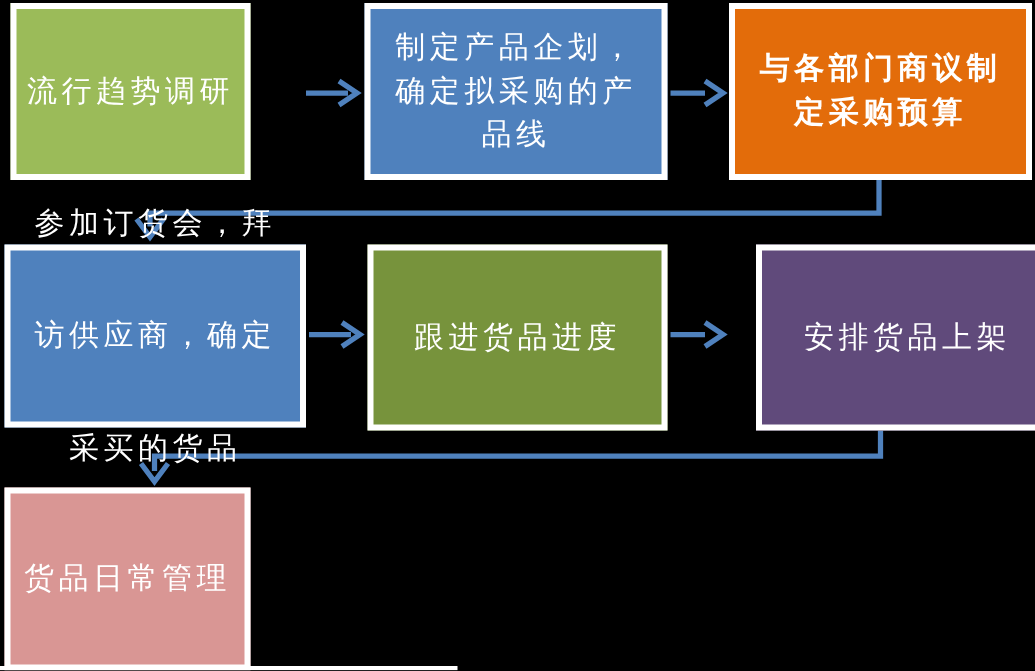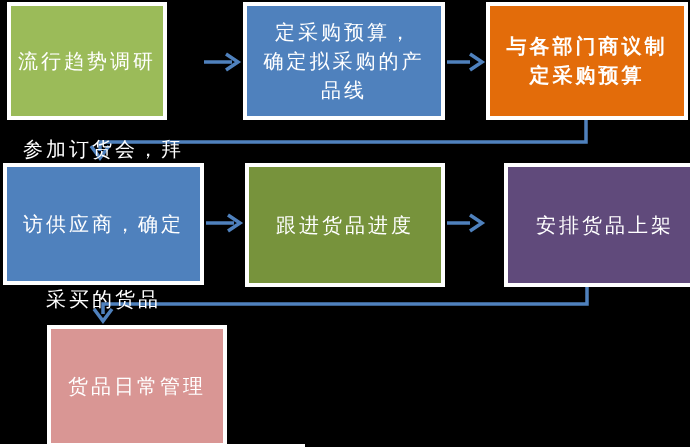--- a/index.html
+++ b/index.html
@@ -46,21 +46,21 @@
     text-align: center;
     white-space: nowrap;
   }
   
   .n0 { left: 7px;   top: 2px;   width: 160px; height: 118px; }
   .n1 { left: 243px; top: 2px;   width: 202px; height: 118px; }
   .n2 { left: 486px; top: 2px;   width: 202px; height: 118px; }
   .n3 { left: 3px;   top: 163px; width: 201px; height: 122px; gap: 46px; }
   .n4 { left: 245px; top: 163px; width: 200px; height: 124px; }
   .n5 { left: 504px; top: 163px; width: 202px; height: 124px; justify-content: center; }
-  .n6 { left: 3px;   top: 325px; width: 180px; height: 122px; margin-left: 44px; }
+  .n6 { left: 3px;   top: 325px; width: 164px; height: 122px; }
   .bottom-edge {
     position: absolute;
     left: 0;
     top: 444px;
     width: 305px;
     height: 3px;
     background: #ffffff;
   }
 </style>
 </head>
@@ -99,21 +99,21 @@
       <path d="M587 287 L587 304 L103 304 L103 314"></path>
       <polyline points="94,309 103,321 112,309"></polyline>
     </g>
   </svg>
 
   <div class="node n0" style="background-color: rgb(155, 187, 89);">
     <div>流行趋势调研</div>
   </div>
 
   <div class="node n1" style="background-color: rgb(79, 129, 189);">
-    <div>定采购预算，</div>
+    <div>制定产品企划，</div>
     <div>确定拟采购的产</div>
     <div>品线</div>
   </div>
 
   <div class="node n2" style="background-color: rgb(227, 108, 10); font-weight: bold;">
     <div>与各部门商议制</div>
     <div>定采购预算</div>
   </div>
 
   <div class="node n3" style="background-color: rgb(79, 129, 189);">

